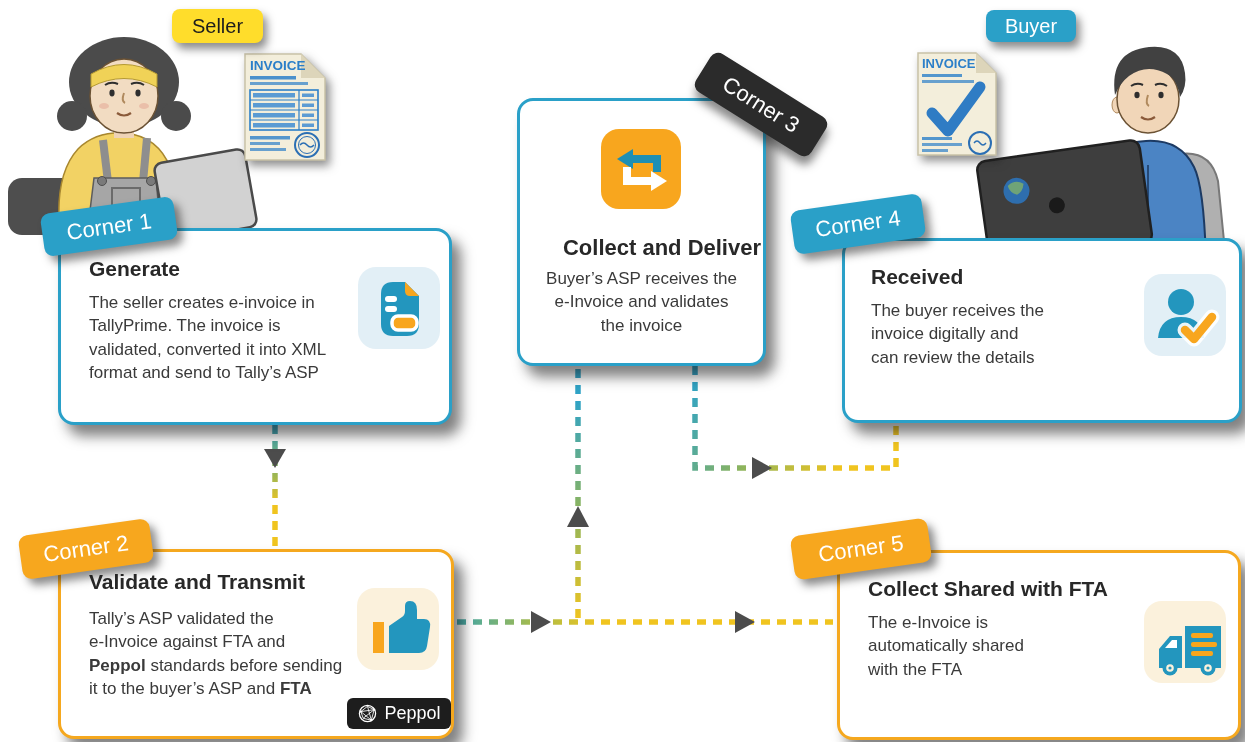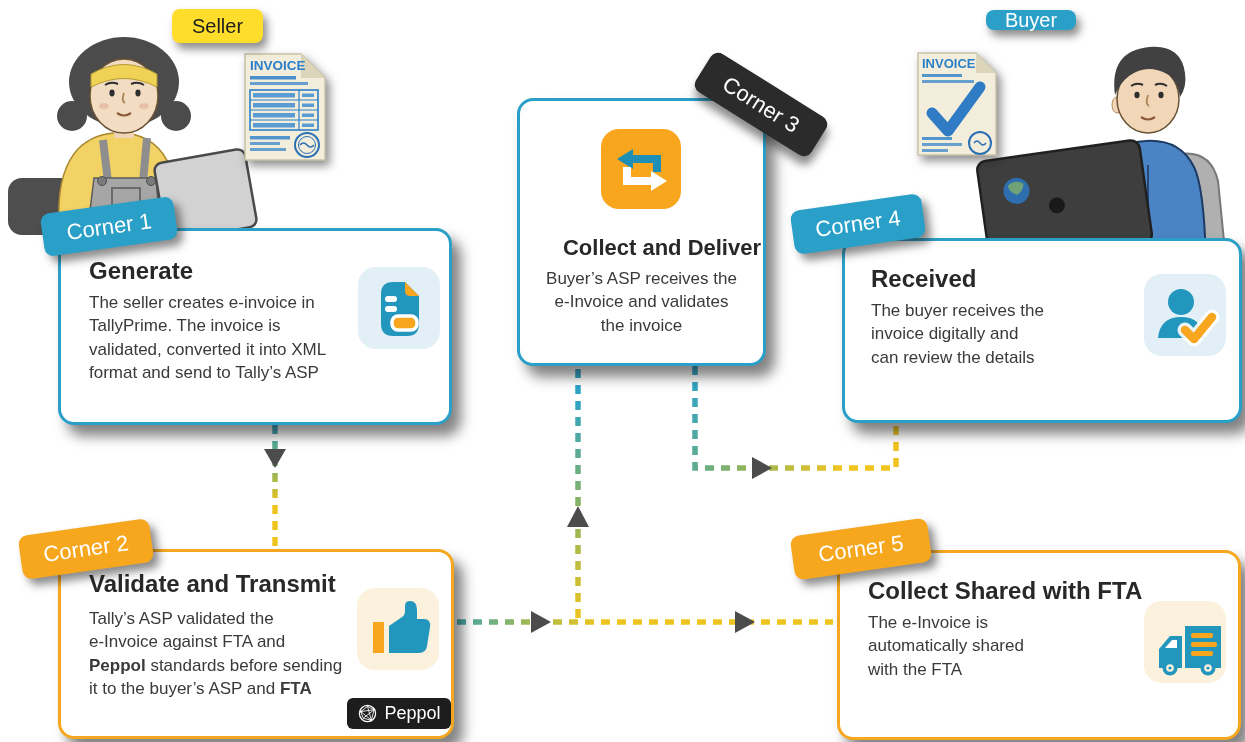--- a/index.html
+++ b/index.html
@@ -4,26 +4,26 @@
 <style>
   html,body{margin:0;padding:0;background:#fff;}
   .canvas{position:relative;width:1245px;height:742px;background:#ffffff;overflow:hidden;
           font-family:"Liberation Sans",sans-serif;color:#2b2b2b;}
   svg.connectors{position:absolute;left:0;top:0;z-index:2;}
   .illus{position:absolute;z-index:1;}
   .doc{position:absolute;z-index:1;filter:drop-shadow(4px 5px 5px rgba(25,25,25,.5));}
   .pill{position:absolute;z-index:4;display:flex;align-items:center;justify-content:center;
         border-radius:8px;font-size:20px;box-shadow:4px 6px 9px rgba(25,25,25,.5);}
   .pill-seller{left:172px;top:9px;width:91px;height:34px;background:#ffdd2b;color:#1d1d1d;}
-  .pill-buyer{left:986px;top:10px;width:90px;height:20px;background:#2aa0c8;color:#fff;}
+  .pill-buyer{left:986px;top:10px;width:90px;height:32px;background:#2aa0c8;color:#fff;}
   .card{position:absolute;background:#fff;border-radius:16px;z-index:3;
         box-shadow:9px 11px 13px rgba(25,25,25,.55);}
   .card.teal{border:3px solid #2aa0c8;}
   .card.orange{border:3px solid #f5a81f;}
-  .card-title{position:absolute;font-size:24px;font-weight:bold;color:#282828;white-space:nowrap;}
+  .card-title{position:absolute;font-size:21px;font-weight:bold;color:#282828;white-space:nowrap;}
   .card-body{position:absolute;font-size:17px;color:#3a3a3a;line-height:1.38;}
   .card-body .body-line{white-space:nowrap;}
   .card1{left:58px;top:228px;width:388px;height:191px;}
   .card1 .card-title{left:28px;top:26px;}
   .card1 .card-body{left:28px;top:60px;}
   .card2{left:58px;top:549px;width:390px;height:184px;}
   .card2 .card-title{left:28px;top:18px;}
   .card2 .card-body{left:28px;top:55px;}
   .card3{left:517px;top:98px;width:243px;height:262px;text-align:center;}
   .card3 .card-title{left:0;right:0;top:134px;font-size:22px;white-space:normal;padding-left:41px;}

